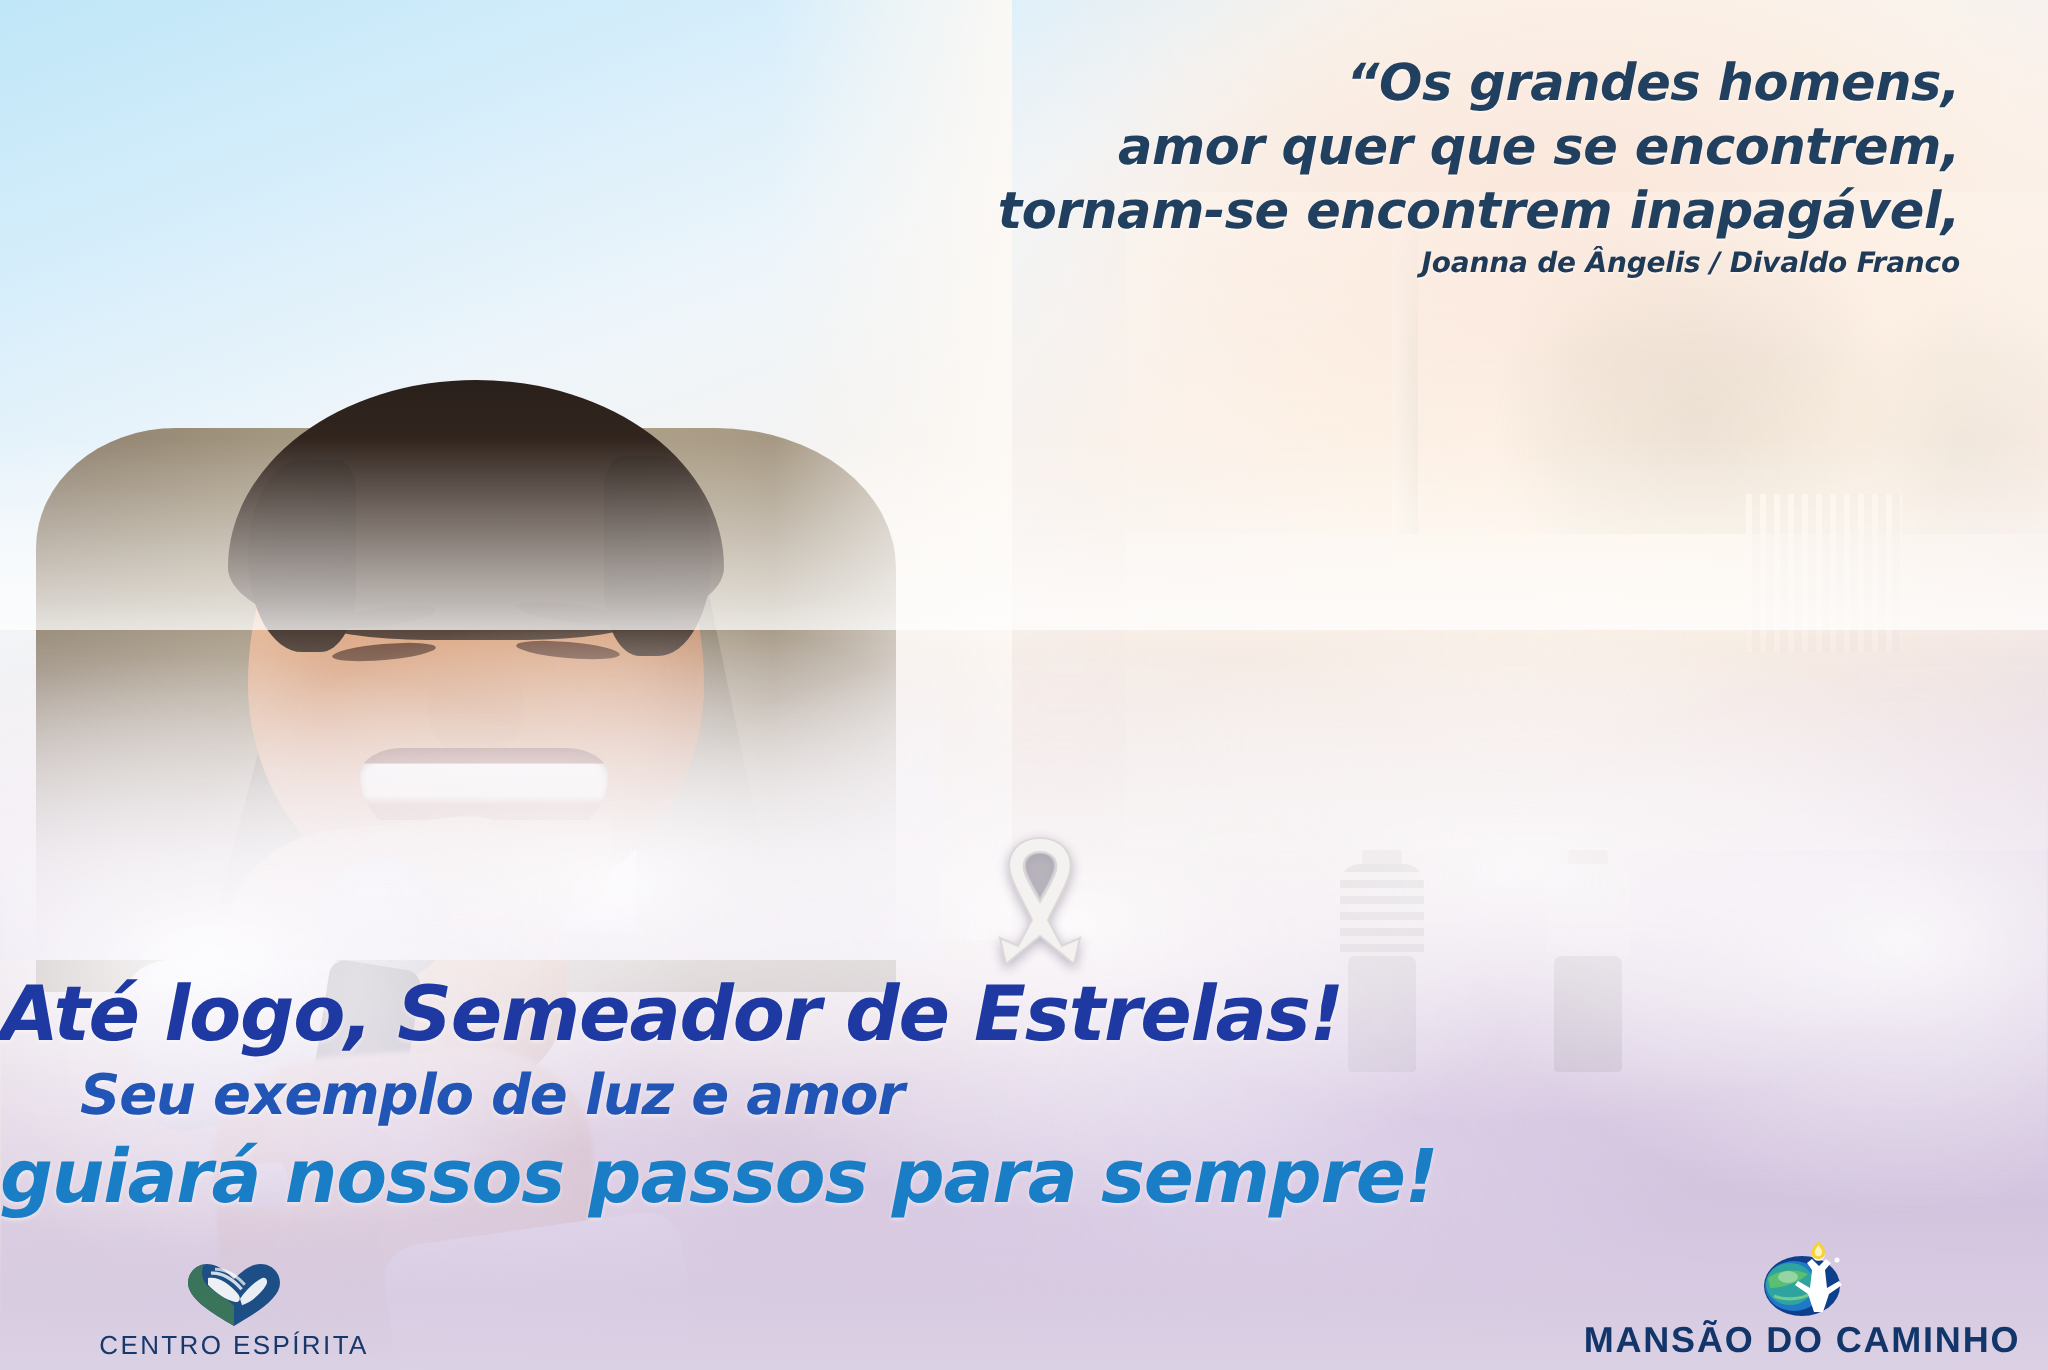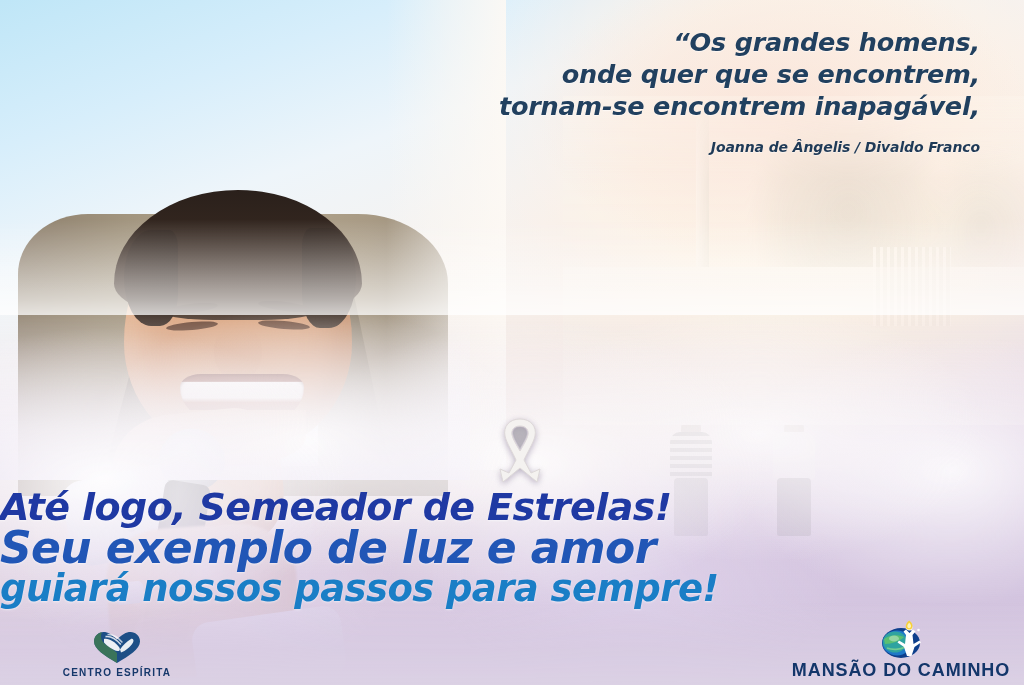--- a/index.html
+++ b/index.html
@@ -301,21 +301,21 @@
   .quote .qline{
     font-family:"DejaVu Sans", sans-serif;
     font-style:italic; font-weight:bold;
     font-size:25.5px; line-height:32px;
     letter-spacing:-.2px;
     color:#21405f;
     white-space:nowrap;
     text-shadow:0 1px 1px rgba(255,255,255,.55);
   }
   .quote .attrib{
-    margin-top:17px;
+    margin-top:2px;
     font-family:"DejaVu Sans", sans-serif;
     font-style:italic; font-weight:bold;
     font-size:14px; letter-spacing:-.1px;
     color:#1f3a57;
     text-shadow:0 1px 1px rgba(255,255,255,.5);
   }
 
   
   .ribbon{position:absolute; left:489px; top:413px; width:62px; height:72px;}
   .ribbon svg{display:block; filter:drop-shadow(0 2px 3px rgba(110,95,130,.45));}
@@ -326,29 +326,29 @@
     text-align:left;
   }
   .headline .hl{
     font-family:"DejaVu Sans", sans-serif;
     font-style:italic; font-weight:bold;
     letter-spacing:-.6px;
     white-space:nowrap;
     text-shadow:0 1px 2px rgba(255,255,255,.5);
   }
   .headline .hl1{font-size:38px; line-height:42px; color:#1f39a3;}
-  .headline .hl2{font-size:44px; line-height:40px; color:#2156b6;}
+  .headline .hl2{font-size:28px; line-height:40px; color:#2156b6;margin-left:40px;}
   .headline .hl3{font-size:37px; line-height:42px; color:#1a7ec6;}
 
   
   .logo{position:absolute; bottom:6px; text-align:center;}
   .logo .mark{margin:0 auto 2px; display:block;}
   .logo .l1{
     font-family:"Liberation Sans", sans-serif;
-    font-weight:bold; font-size:10px; letter-spacing:1.2px;
+    font-weight:normal; font-size:13px; letter-spacing:1.2px;
     color:#16386b; line-height:13px;
   }
   .logo .l2{
     font-family:"Liberation Sans", sans-serif;
     font-weight:bold; font-size:14.5px; letter-spacing:.9px;
     color:#13366a; line-height:17px;
   }
   .logo-left{left:12px; width:210px;}
   .logo-right{right:8px; width:230px;}
   .logo-right .l2{font-size:18px;}
@@ -431,21 +431,21 @@
     <div class="subject-edge"></div>
     <div class="subject-fade"></div>
   </div>
 
   <div class="clouds-top-feather"></div>
   <div class="clouds"></div>
   <div class="bottom-mauve"></div>
 
   <div class="quote">
     <div class="qline">“Os grandes homens,</div>
-    <div class="qline">onde quer que se encontrem,</div>
+    <div class="qline">amor quer que se encontrem,</div>
     <div class="qline">tornam-se encontrem inapagável,</div>
     <div class="attrib">Joanna de Ângelis / Divaldo Franco</div>
   </div>
 
   <div class="ribbon">
     <svg width="62" height="72" viewBox="0 0 62 72" aria-hidden="true">
       <path d="M31 6 C20 6 14 14 16 23 C17.5 30 24 40 27 47 L20 60 L11 56 L14 69 L31 55 L48 69 L51 56 L42 60 L35 47 C38 40 44.5 30 46 23 C48 14 42 6 31 6 Z
                M31 13 C37 13 40 17 39 22 C38.2 26 34.5 32 31 38 C27.5 32 23.8 26 23 22 C22 17 25 13 31 13 Z" fill="#f4f2f0" stroke="#ddd8d8" stroke-width="1"></path>
       <path d="M31 14 C36 14 38.6 17.4 37.8 21.6 C37.1 25.2 34 30.4 31 35.6 C28 30.4 24.9 25.2 24.2 21.6 C23.4 17.4 26 14 31 14 Z" fill="#9d9aa3" opacity=".55"></path>
     </svg>

